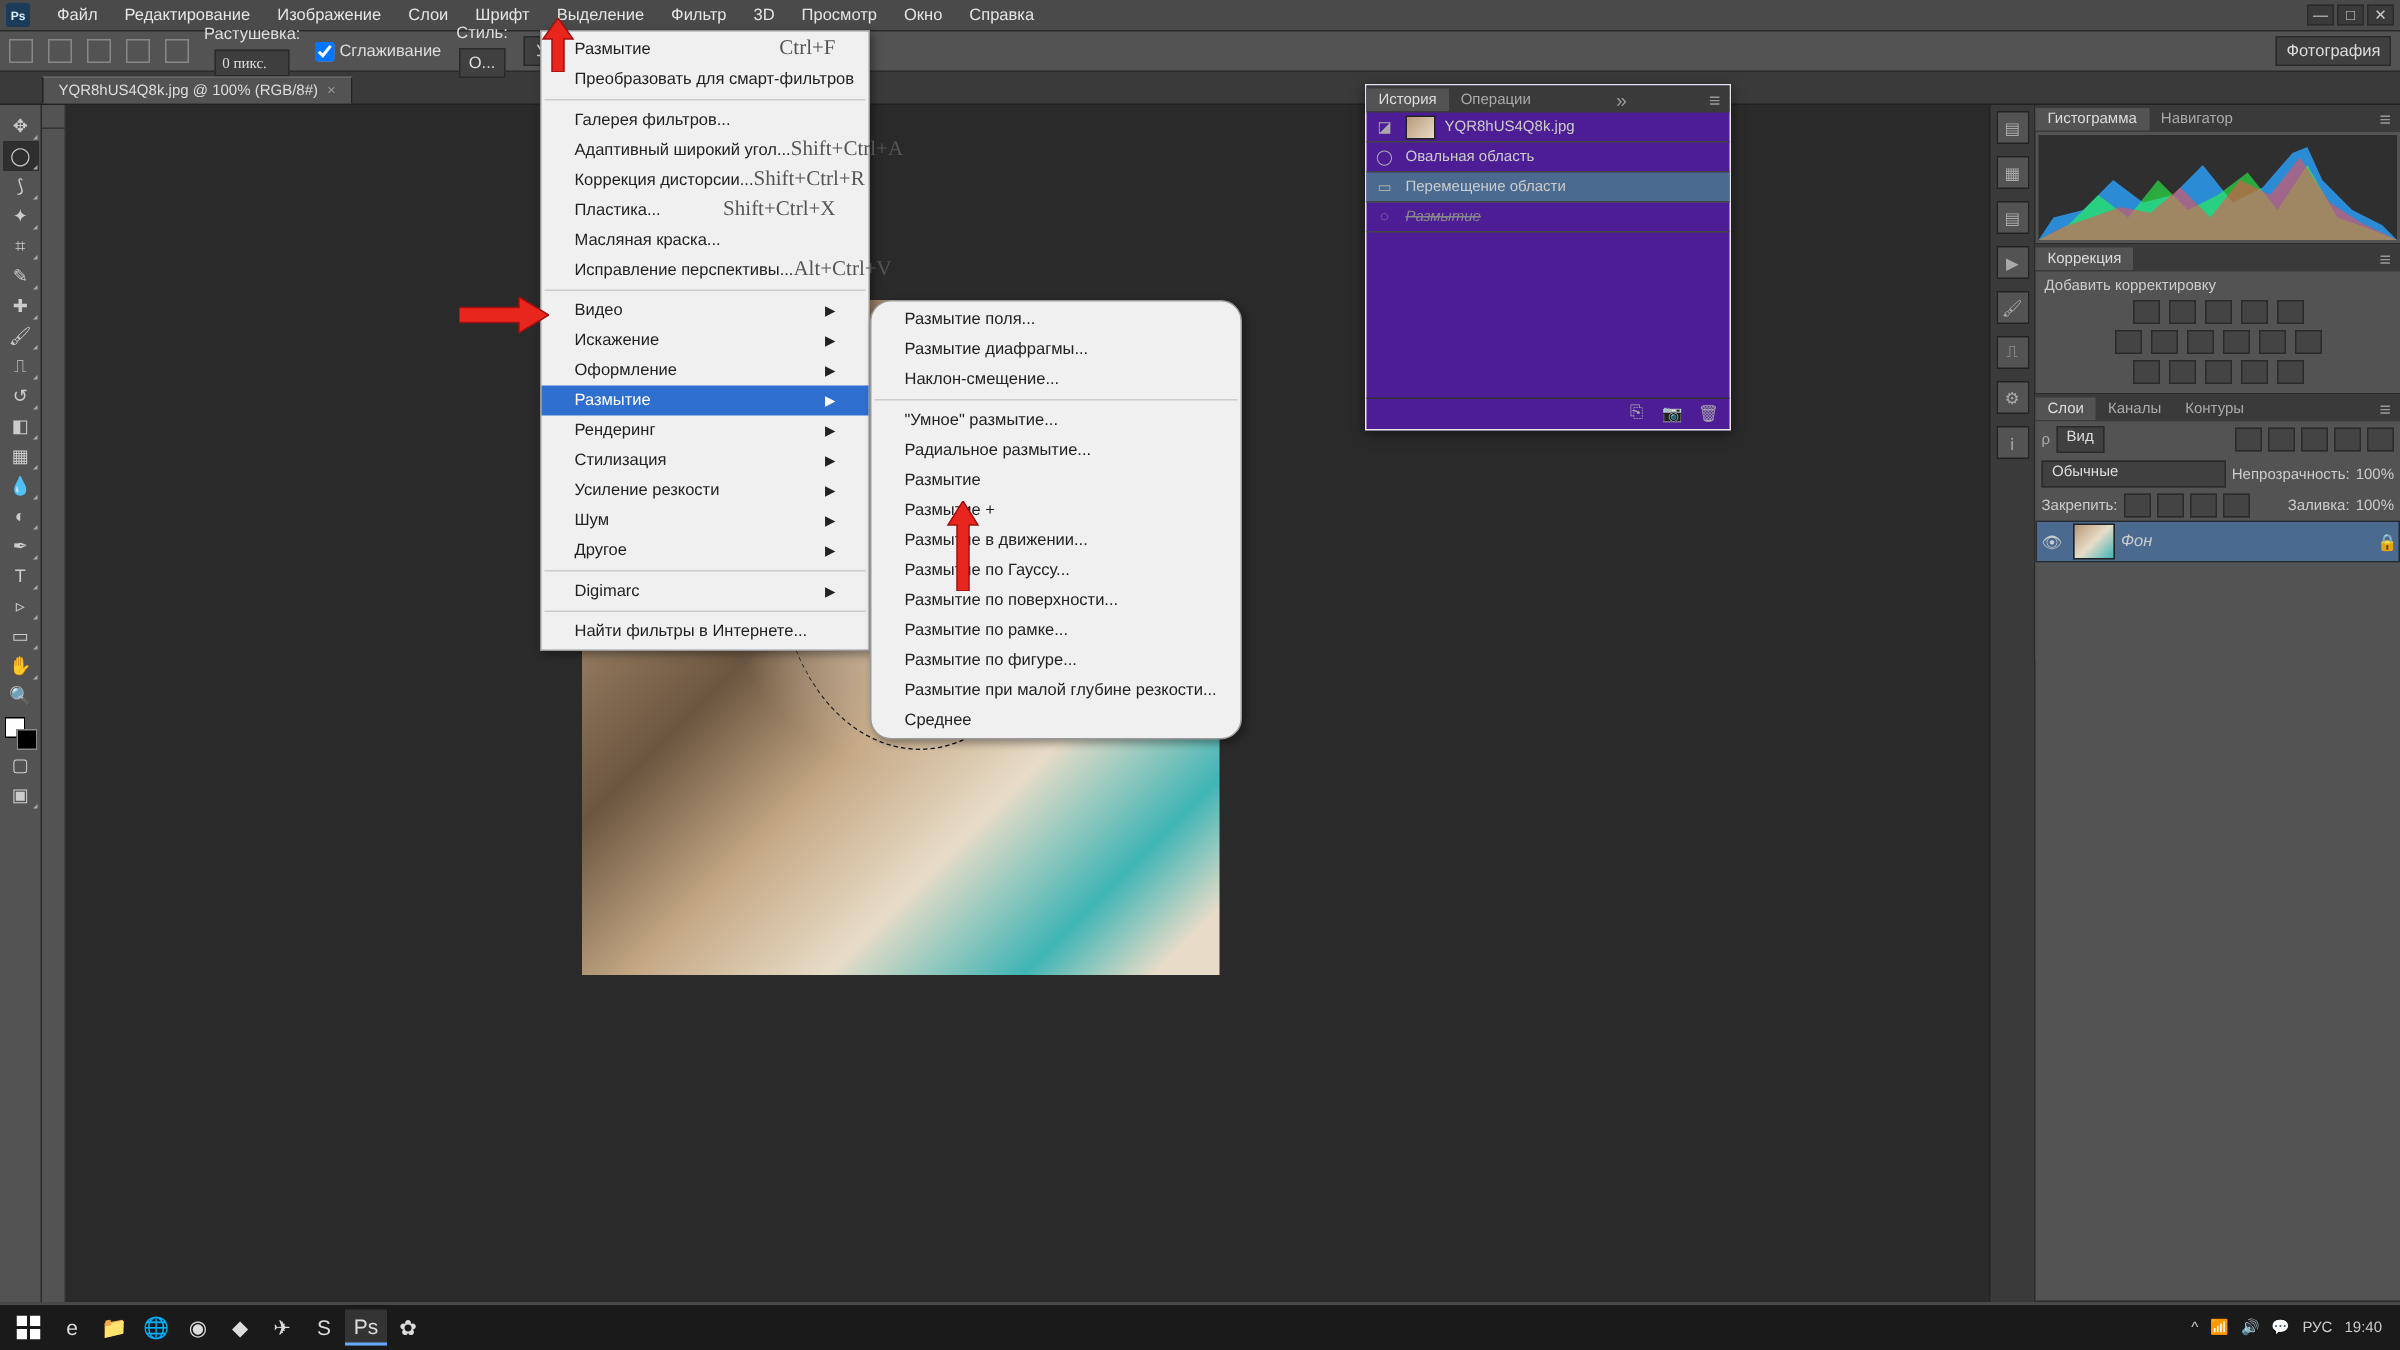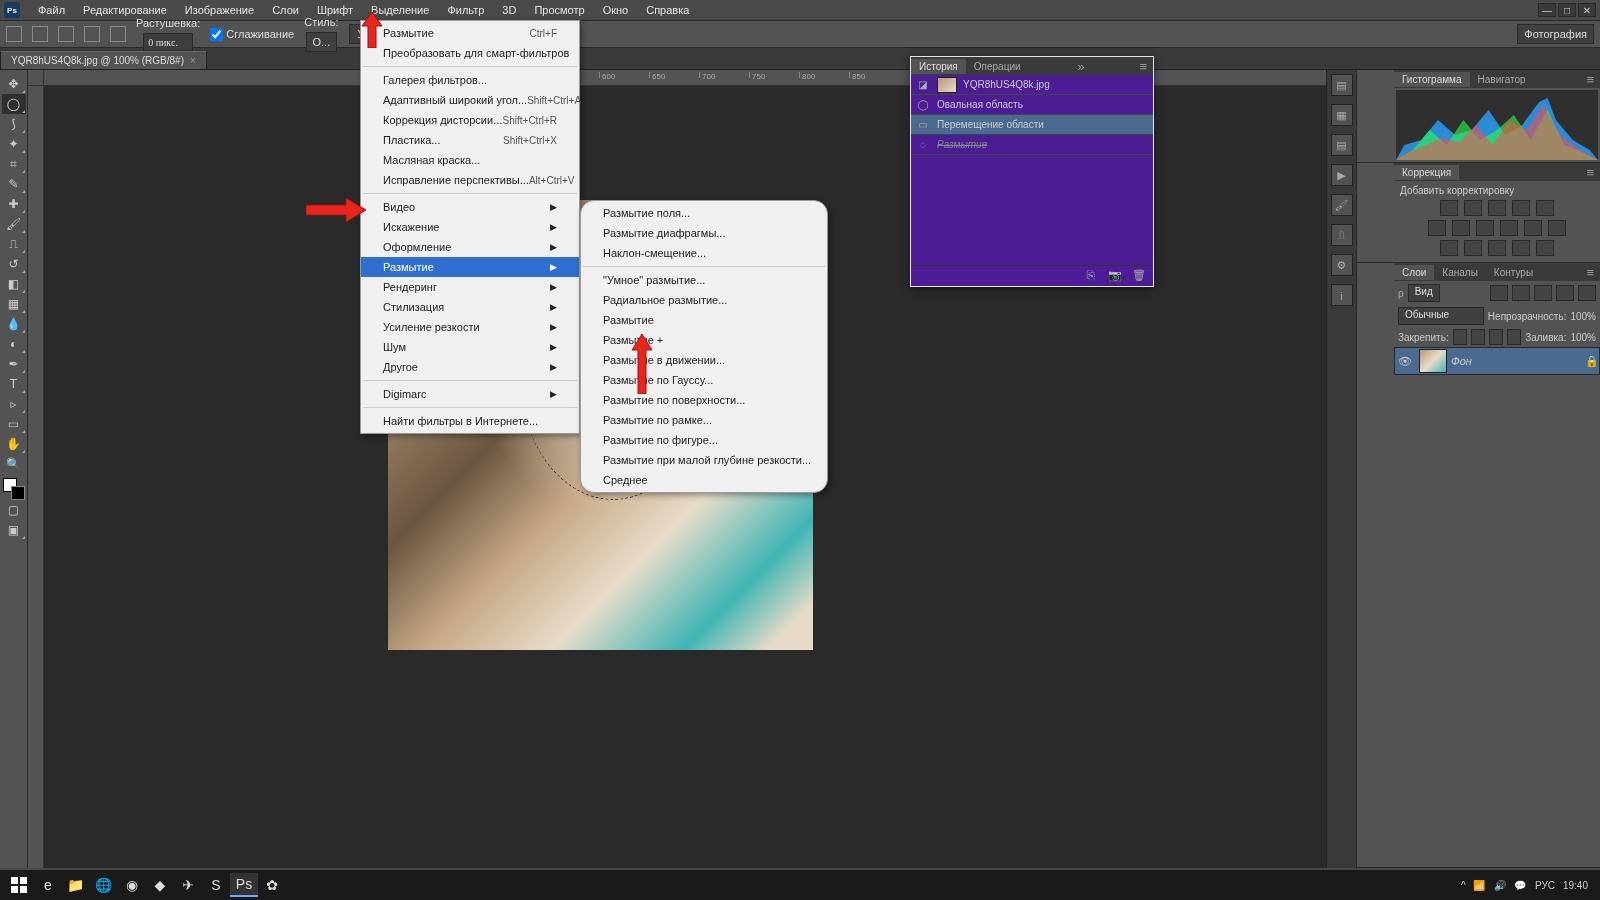--- a/index.html
+++ b/index.html
@@ -17,21 +17,21 @@
 
 .optionsbar { height: 28px; background: #535353; border-top: 1px solid #2a2a2a; border-bottom: 1px solid #2a2a2a; display: flex; align-items: center; padding: 0 6px; gap: 10px; font-size: 11px; color: #ddd; }
 .opt-swatch { width: 16px; height: 16px; border: 1px solid #888; background: #535353; }
 .opt-field { display: inline-flex; align-items: center; gap: 4px; flex-direction: column; }
 .opt-input { width: 50px; height: 18px; background: #3e3e3e; border: 1px solid #2a2a2a; color: #ddd; font-size: 10px; padding: 0 4px; font-family: Liberation Serif, serif; }
 .opt-check { display: inline-flex; align-items: center; gap: 3px; }
 .opt-btn { padding: 2px 8px; background: #404040; border: 1px solid #2a2a2a; color: #ddd; height: 20px; display: inline-flex; align-items: center; }
 .opt-dropdown { padding: 2px 6px; background: #404040; border: 1px solid #2a2a2a; color: #ddd; height: 20px; display: inline-flex; align-items: center; gap: 4px; }
 
 
-.tabstrip { height: 22px; background: #3a3a3a; border-bottom: 1px solid #222; display: flex; align-items: flex-end; }
+.tabstrip { height: 22px; background: #3a3a3a; border-bottom: 1px solid #222; display: flex; align-items: flex-end; padding-left: 28px; }
 .doctab { background: #535353; color: #ddd; padding: 3px 10px; font-size: 10px; border-top: 1px solid #666; border-left: 1px solid #222; border-right: 1px solid #222; display: flex; align-items: center; gap: 6px; }
 .doctab .x { font-size: 10px; color: #999; }
 
 
 .main { position: absolute; top: 70px; left: 0; right: 0; bottom: 32px; display: flex; }
 
 
 .toolbox { width: 28px; background: #535353; border-right: 1px solid #2a2a2a; display: flex; flex-direction: column; align-items: center; padding-top: 4px; gap: 0; }
 .tool { width: 24px; height: 20px; display: flex; align-items: center; justify-content: center; color: #ccc; font-size: 12px; position: relative; }
 .tool.sel { background: #2f2f2f; }
@@ -49,21 +49,21 @@
 .docwindow { position: absolute; top: 130px; left: 360px; width: 425px; height: 450px; background: linear-gradient(135deg,#8b7355 0%,#a68a6e 20%,#6b5640 40%,#c4a884 55%,#e8dcc8 70%,#3fb5b5 85%,#e8dcc8 95%); overflow: hidden; }
 .docwindow::after { content:""; position:absolute; inset:0; background: radial-gradient(ellipse 180px 220px at 50% 35%, rgba(240,220,200,0.85) 0%, rgba(240,220,200,0.4) 40%, transparent 70%); }
 .selection-oval { position: absolute; top: 40px; left: 130px; width: 190px; height: 260px; border: 1px dashed #fff; border-radius: 50%; outline: 1px dashed #000; outline-offset: -1px; }
 
 
 .dockcol { width: 30px; background: #3a3a3a; border-left: 1px solid #222; display: flex; flex-direction: column; align-items: center; padding-top: 4px; gap: 8px; }
 .dockicon { width: 22px; height: 22px; background: #535353; border: 1px solid #222; display: flex; align-items: center; justify-content: center; font-size: 11px; color: #aaa; }
 
 
 .panels { width: 244px; background: #535353; border-left: 1px solid #2a2a2a; display: flex; flex-direction: column; }
-.panel { border-bottom: 1px solid #2a2a2a; padding-left: 37px; }
+.panel { border-bottom: 1px solid #2a2a2a; }
 .panel-tabs { display: flex; background: #3a3a3a; height: 18px; align-items: center; }
 .ptab { padding: 2px 8px; font-size: 10px; color: #aaa; }
 .ptab.active { background: #535353; color: #ddd; }
 .ptab-menu { margin-left: auto; padding: 0 6px; color: #999; font-size: 13px; }
 .panel-body { padding: 4px 6px; font-size: 10px; color: #ccc; }
 
 .histogram { height: 70px; background: #2f2f2f; margin: 2px; position: relative; overflow: hidden; }
 .histogram svg { width: 100%; height: 100%; }
 
 .adjrow { display: flex; gap: 6px; margin: 4px 0 2px 0; justify-content: center; }
@@ -89,21 +89,21 @@
 .history-strike { text-decoration: line-through; color: #888; font-style: italic; }
 .history-blank { height: 110px; }
 .history-footer { display: flex; justify-content: flex-end; gap: 8px; padding: 3px 6px; border-top: 1px solid #333; }
 .history-footer span { width: 16px; height: 14px; color: #aaa; text-align: center; }
 
 
 .menu { position: absolute; background: #f0f0f0; border: 1px solid #999; box-shadow: 2px 2px 6px rgba(0,0,0,0.4); z-index: 100; color: #222; font-size: 11px; padding: 2px 0; }
 .menu .row { display: flex; align-items: center; height: 20px; padding: 0 22px 0 22px; position: relative; white-space: nowrap; }
 .menu .row.highlight { background: #2f6fd0; color: #fff; }
 .menu .row .arrow { margin-left: auto; font-size: 9px; }
-.menu .row .shortcut { margin-left: auto; color: #555; font-size: 10px; }
+.menu .row .shortcut { margin-left: auto; color: #555; font-size: 14px; font-family: Liberation Serif, serif; }
 .menu .sep { height: 1px; background: #ccc; margin: 3px 2px; }
 #filter-menu { top: 20px; left: 360px; width: 220px; }
 #blur-menu { top: 200px; left: 580px; width: 248px; border-radius: 14px; }
 
 
 .red-arrow { position: absolute; z-index: 200; }
 .red-arrow svg { display: block; }
 
 
 .statusbar { position: absolute; left: 28px; right: 274px; bottom: 14px; height: 16px; background: #3a3a3a; display: flex; align-items: center; padding: 0 8px; gap: 14px; font-size: 10px; color: #bbb; }
@@ -202,31 +202,20 @@
     <div class="colorwell">
         <div class="fg"></div>
         <div class="bg"></div>
       </div>
     <div class="tool">▢</div>
     <div class="tool">▣<span class="tri"></span></div>
   </div>
 
   <div class="canvasarea">
     <div class="ruler-corner"></div>
-    <div class="ruler-h">
-      <span class="tick" style="left:405px">450</span>
-      <span class="tick" style="left:455px">500</span>
-      <span class="tick" style="left:505px">550</span>
-      <span class="tick" style="left:555px">600</span>
-      <span class="tick" style="left:605px">650</span>
-      <span class="tick" style="left:655px">700</span>
-      <span class="tick" style="left:705px">750</span>
-      <span class="tick" style="left:755px">800</span>
-      <span class="tick" style="left:805px">850</span>
-    </div>
     <div class="ruler-v"></div>
     <div class="docwindow">
       <div class="selection-oval"></div>
     </div>
   </div>
 
   <div class="dockcol">
     <div class="dockicon">▤</div>
     <div class="dockicon">▦</div>
     <div class="dockicon">▤</div>

